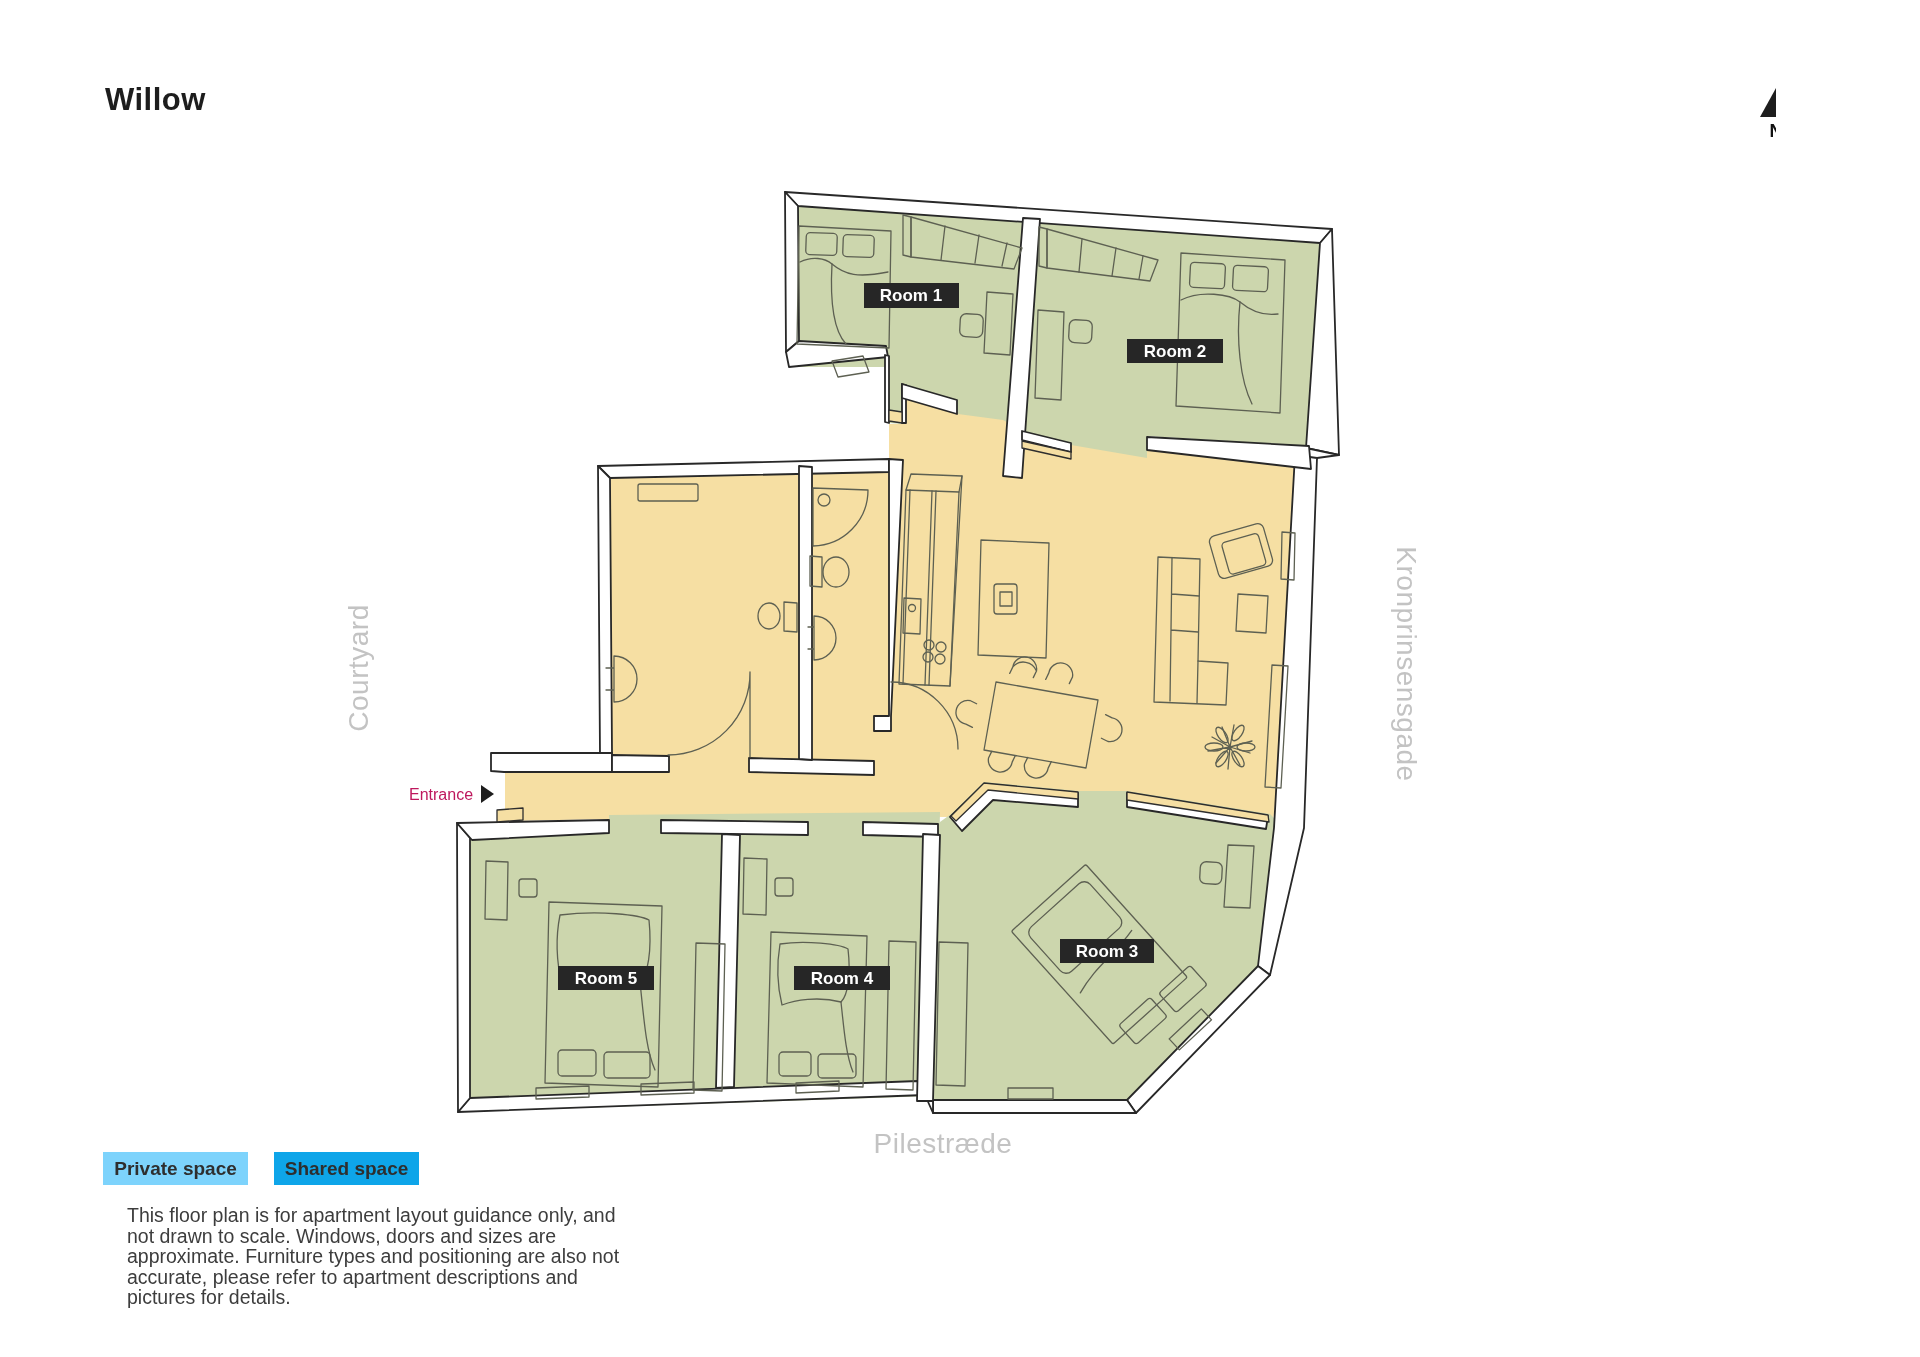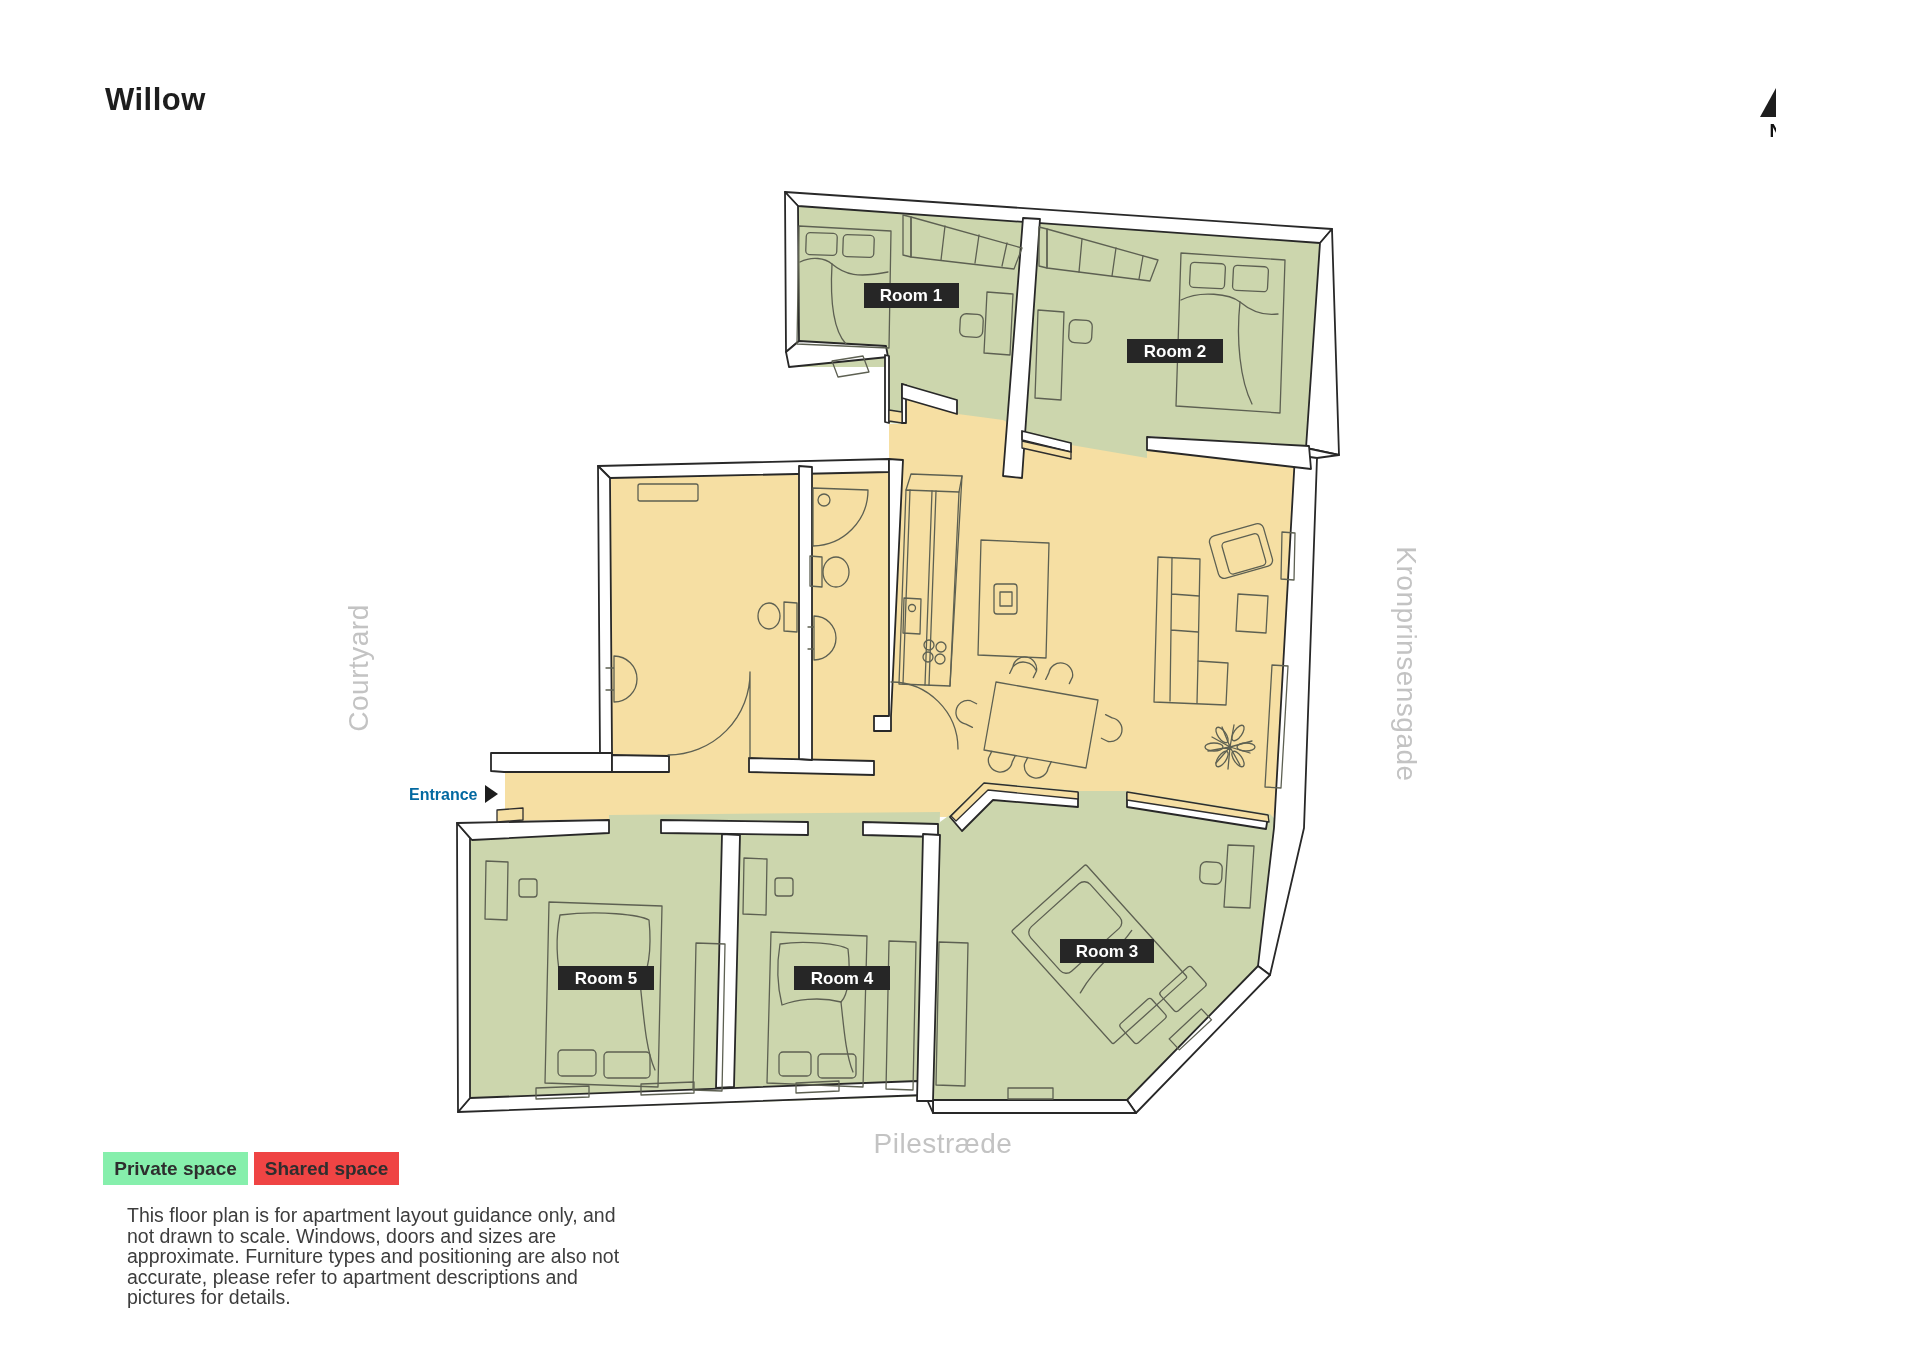--- a/index.html
+++ b/index.html
@@ -7,28 +7,28 @@
         font-family:"Liberation Sans", sans-serif;}
   .title{position:absolute;left:105px;top:82px;font-size:31px;font-weight:bold;color:#1d1d1d;letter-spacing:0.5px;}
   .north{position:absolute;left:1752px;top:88px;width:48px;text-align:center;}
   .north .tri{width:0;height:0;border-left:16px solid transparent;border-right:16px solid transparent;
       border-bottom:29px solid #1d1d1d;margin:0 auto;}
   .north .n{font-size:18px;font-weight:bold;color:#111;margin-top:4px;}
   .street{position:absolute;color:#c3c3c3;font-size:28px;letter-spacing:0.5px;}
   .courtyard{left:359px;top:668px;transform:translate(-50%,-50%) rotate(-90deg);}
   .kron{left:1406px;top:664px;transform:translate(-50%,-50%) rotate(90deg);}
   .pile{left:902px;top:1144px;transform:translate(-50%,-50%);margin-left:41px;}
-  .entrance{position:absolute;left:409px;top:786px;font-size:16px;font-weight:bold;color:#0369a1;}
+  .entrance{position:absolute;left:409px;top:786px;font-size:16px;font-weight:normal;color:#be185d;}
   .entrance .arr{display:inline-block;width:0;height:0;border-top:9px solid transparent;border-bottom:9px solid transparent;
       border-left:13px solid #1d1d1d;vertical-align:middle;margin-left:8px;margin-top:-3px;}
   .legend{position:absolute;left:103px;top:1152px;}
   .legend .sw{display:inline-block;width:145px;height:33px;line-height:34px;font-size:19px;font-weight:bold;color:#2e2e2e;
       margin-right:6px;vertical-align:top;text-align:center;}
-  .sw.g{background:#86efac;text-align:center;}
-  .sw.y{background:#ef4444;}
+  .sw.g{background:#7dd3fc;text-align:center;}
+  .sw.y{background:#0ea5e9;margin-left:20px;}
   .disc{position:absolute;left:103px;top:1205px;font-size:19.5px;line-height:20.6px;color:#3d3d3d;white-space:nowrap;margin-left:24px;}
   svg{position:absolute;left:0;top:0;}
   text.lbl{font-family:"Liberation Sans",sans-serif;font-weight:bold;font-size:17px;fill:#ffffff;}
 </style>
 </head>
 <body>
 <div class="page">
   <div class="title">Willow</div>
   <div class="north">
       <div class="tri"></div>

